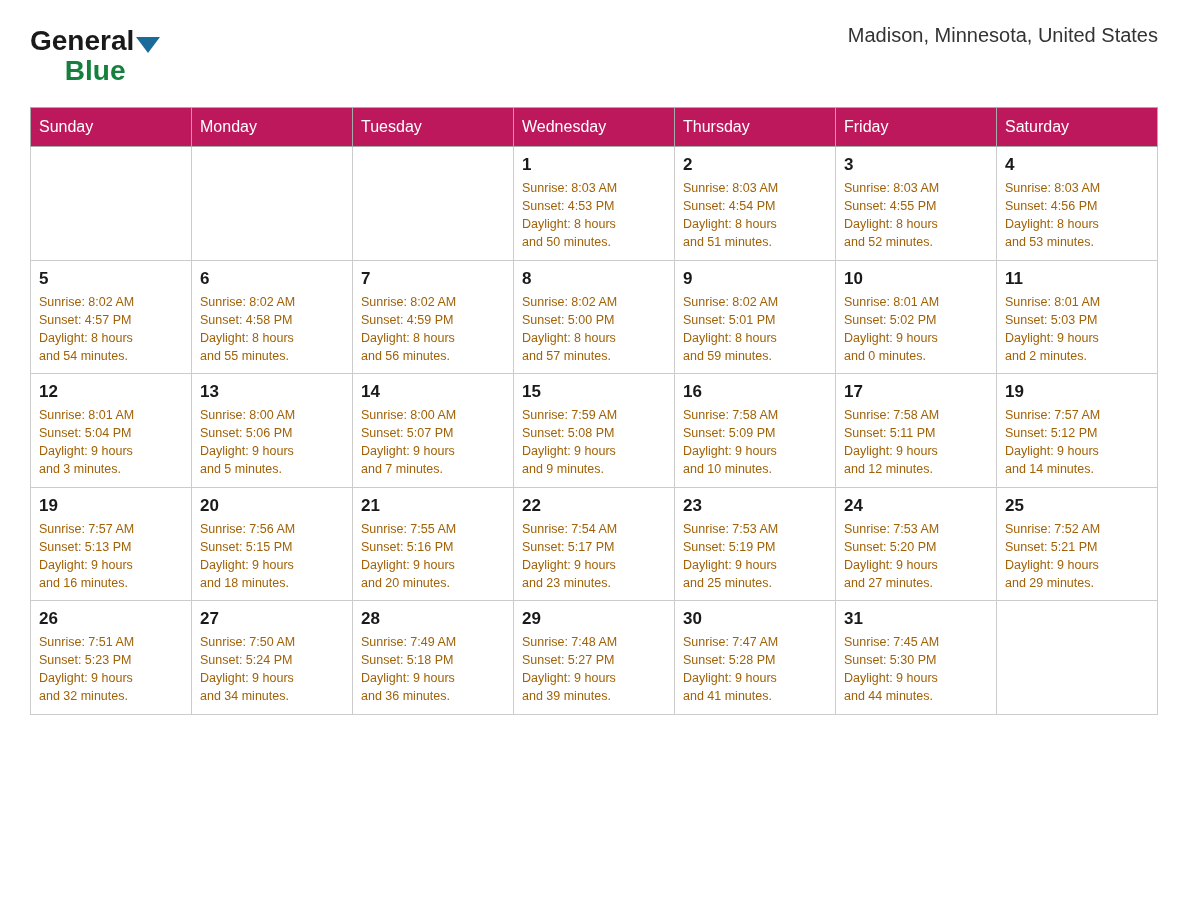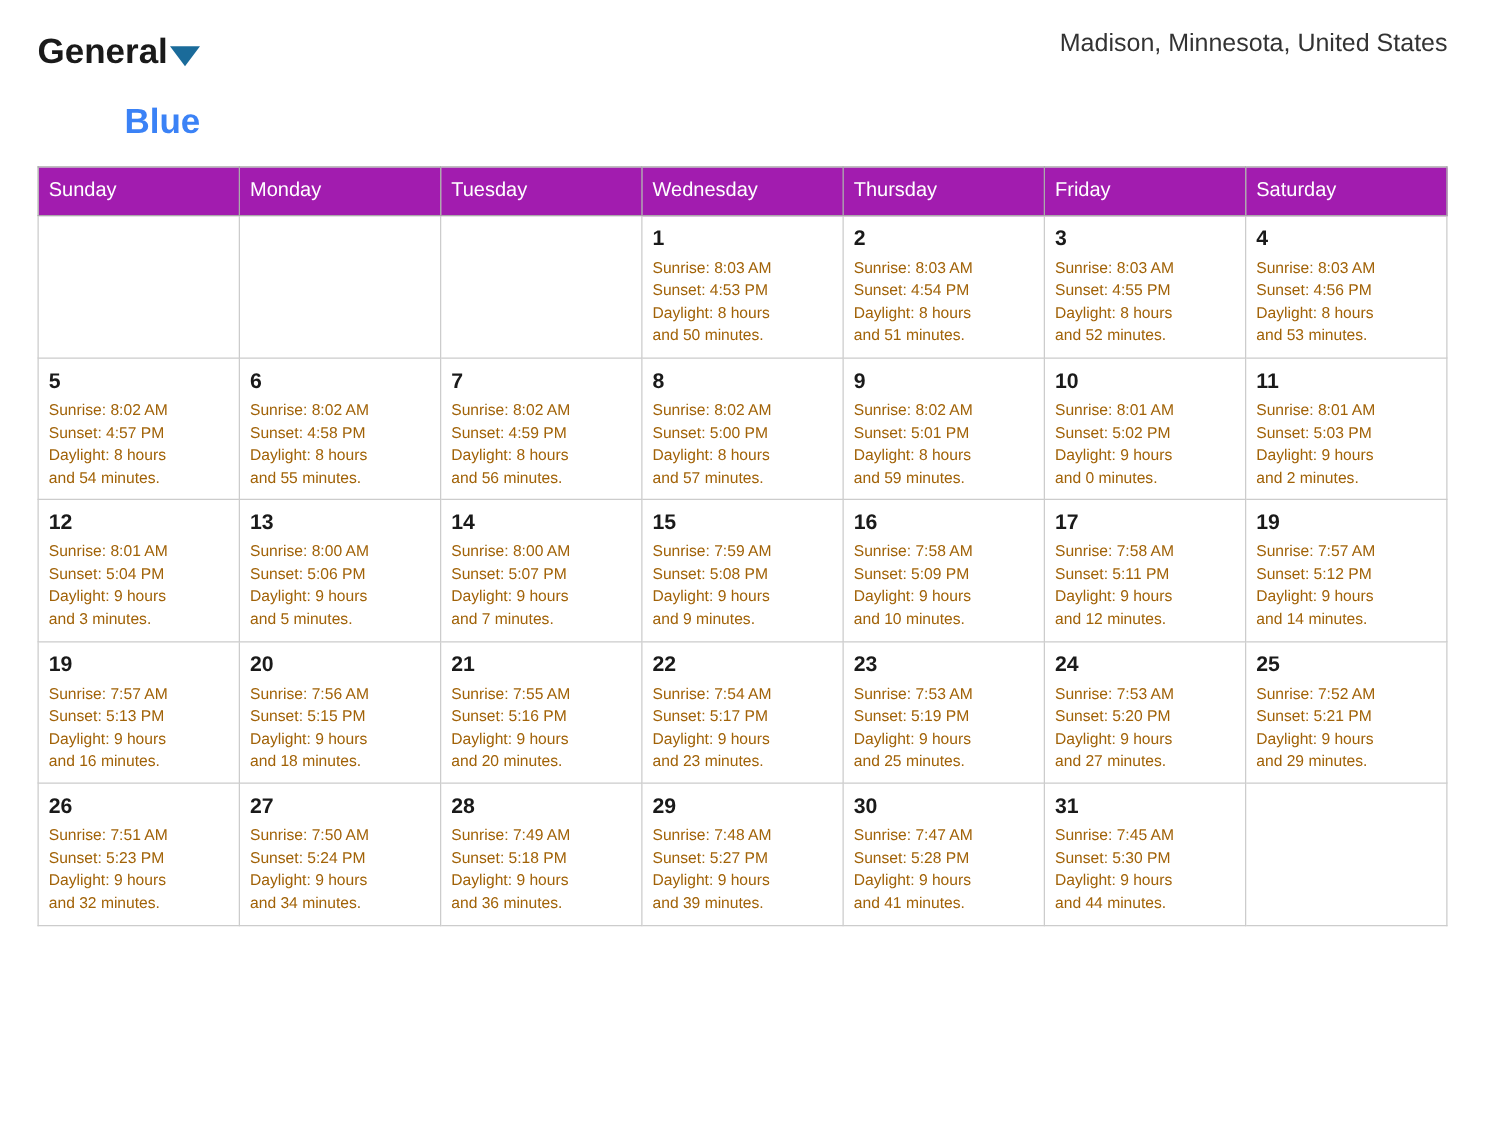--- a/index.html
+++ b/index.html
@@ -12,23 +12,22 @@
     }
     .header {
       display: flex;
       justify-content: space-between;
       align-items: flex-start;
       margin-bottom: 20px;
     }
     .logo {
       display: flex;
       flex-direction: column;
-      align-items: flex-end;
+      align-items: center;
       padding-top: 5px;
-      gap: 26px;
     }
     .logo-text {
       display: flex;
       align-items: center;
     }
     .logo-general {
       font-size: 28px;
       font-weight: bold;
       color: #1a1a1a;
     }
@@ -37,21 +36,21 @@
       height: 0;
       border-left: 12px solid transparent;
       border-right: 12px solid transparent;
       border-top: 16px solid #1a6b9a;
       margin-left: 2px;
       margin-top: 8px;
     }
     .logo-blue {
       font-size: 28px;
       font-weight: bold;
-      color: #3b82f6;
+      color: #15803d;
       margin-top: -2px;
     }
     .title-block {
       text-align: right;
     }
     .month-title {
       font-size: 52px;
       font-weight: bold;
       color: #1a1a1a;
       line-height: 1.1;
@@ -61,21 +60,21 @@
       color: #333;
       margin-top: 4px;
       text-align: right;
     }
     .calendar {
       width: 100%;
       border-collapse: collapse;
       border: 1px solid #aaa;
     }
     .calendar th {
-      background-color: #a21caf;
+      background-color: #be185d;
       color: #fff;
       font-size: 16px;
       font-weight: normal;
       padding: 10px 8px;
       text-align: left;
       border: 1px solid #aaa;
     }
     .calendar td {
       vertical-align: top;
       padding: 8px 8px;

